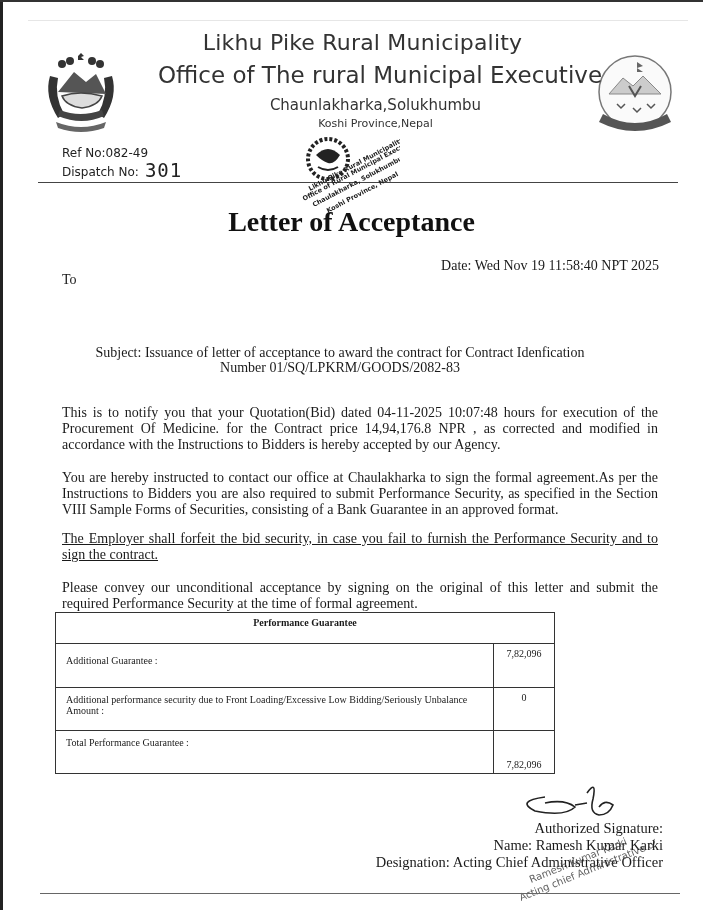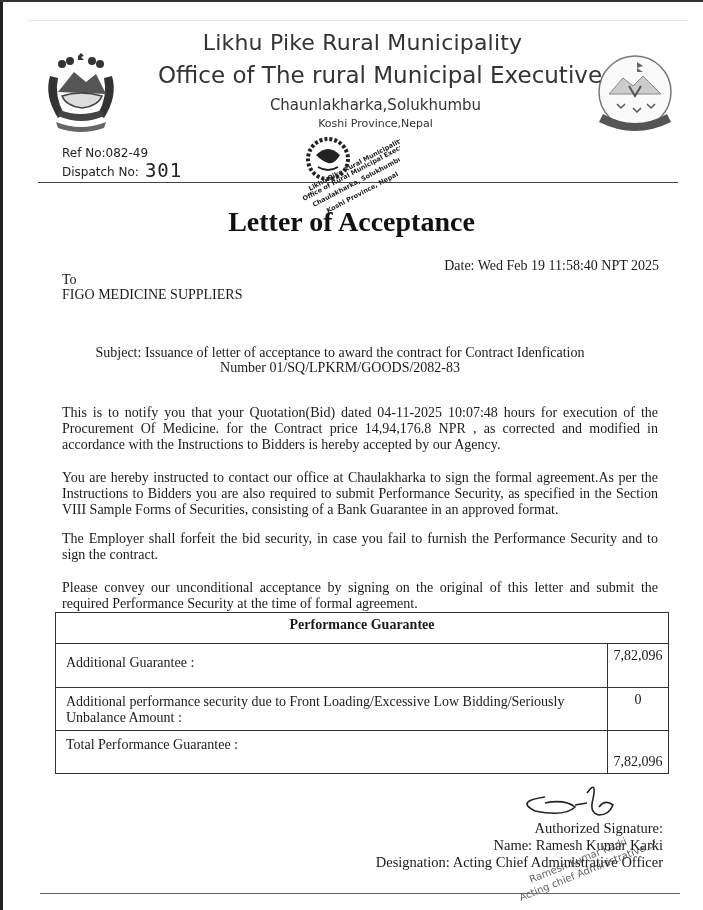--- a/index.html
+++ b/index.html
@@ -32,24 +32,24 @@
 
   .date { position: absolute; right: 44px; top: 258px; font-size: 14px; }
 
   .addr { position: absolute; left: 62px; top: 272px; font-size: 14px; line-height: 15px; }
 
   .subject { position: absolute; left: 80px; top: 345px; width: 520px; text-align: center; font-size: 14px; line-height: 15px; }
 
   .para { position: absolute; left: 62px; width: 596px; font-size: 14px; line-height: 16px; text-align: justify; }
   .p1 { top: 405px; }
   .p2 { top: 470px; }
-  .p3 { top: 531px; }
+  .p3 { top: 531px; text-decoration: underline; }
   .p4 { top: 580px; }
 
-  table.pg { position: absolute; left: 55px; top: 612px; width: 614px; border-collapse: collapse; font-size: 14px; }
+  table.pg { position: absolute; left: 55px; top: 612px; width: 500px; border-collapse: collapse; font-size: 10px; }
   table.pg td, table.pg th { border: 1px solid #333; padding: 4px 10px; vertical-align: top; }
   table.pg th { font-weight: bold; text-align: center; height: 22px; }
   table.pg td.val { width: 56px; text-align: center; padding: 4px 2px; margin-left: 8px; }
   tr.r1 td { height: 28px; padding-top: 11px; }
   tr.r2 td { height: 32px; padding-top: 6px; }
   tr.r3 td { height: 32px; padding-top: 6px; }
   tr.r3 td.val { vertical-align: bottom; padding-bottom: 3px; }
 
   .sign { position: absolute; left: 505px; top: 783px; width: 130px; height: 48px; }
   .sig-block { position: absolute; right: 40px; top: 820px; text-align: right; font-size: 14.5px; line-height: 17px; margin-left: 32px; }
@@ -110,25 +110,24 @@
   <g font-family="DejaVu Sans, sans-serif" font-size="6.5" font-weight="bold" fill="#222">
     <text transform="translate(20,58) rotate(-28)">Likhu Pike Rural Municipality</text>
     <text transform="translate(14,68) rotate(-28)">Office of Rural Municipal Executive</text>
     <text transform="translate(24,74) rotate(-28)">Chaulakharka, Solukhumbu</text>
     <text transform="translate(38,80) rotate(-28)">Koshi Province, Nepal</text>
   </g>
 </svg>
 
 <div class="title">Letter of Acceptance</div>
 
-<div class="date">Date: Wed Feb 19 11:58:40 NPT 2025</div>
+<div class="date">Date: Wed Nov 19 11:58:40 NPT 2025</div>
 
 <div class="addr">
   <div>To</div>
-  <div>FIGO MEDICINE SUPPLIERS</div>
 </div>
 
 <div class="subject">
   <div>Subject: Issuance of letter of acceptance to award the contract for Contract Idenfication</div>
   <div>Number 01/SQ/LPKRM/GOODS/2082-83</div>
 </div>
 
 <div class="para p1">This is to notify you that your Quotation(Bid) dated 04-11-2025 10:07:48 hours for execution of the Procurement Of Medicine. for the Contract price 14,94,176.8 NPR , as corrected and modified in accordance with the Instructions to Bidders is hereby accepted by our Agency.</div>
 <div class="para p2">You are hereby instructed to contact our office at Chaulakharka to sign the formal agreement.As per the Instructions to Bidders you are also required to submit Performance Security, as specified in the Section VIII Sample Forms of Securities, consisting of a Bank Guarantee in an approved format.</div>
 <div class="para p3">The Employer shall forfeit the bid security, in case you fail to furnish the Performance Security and to sign the contract.</div>

